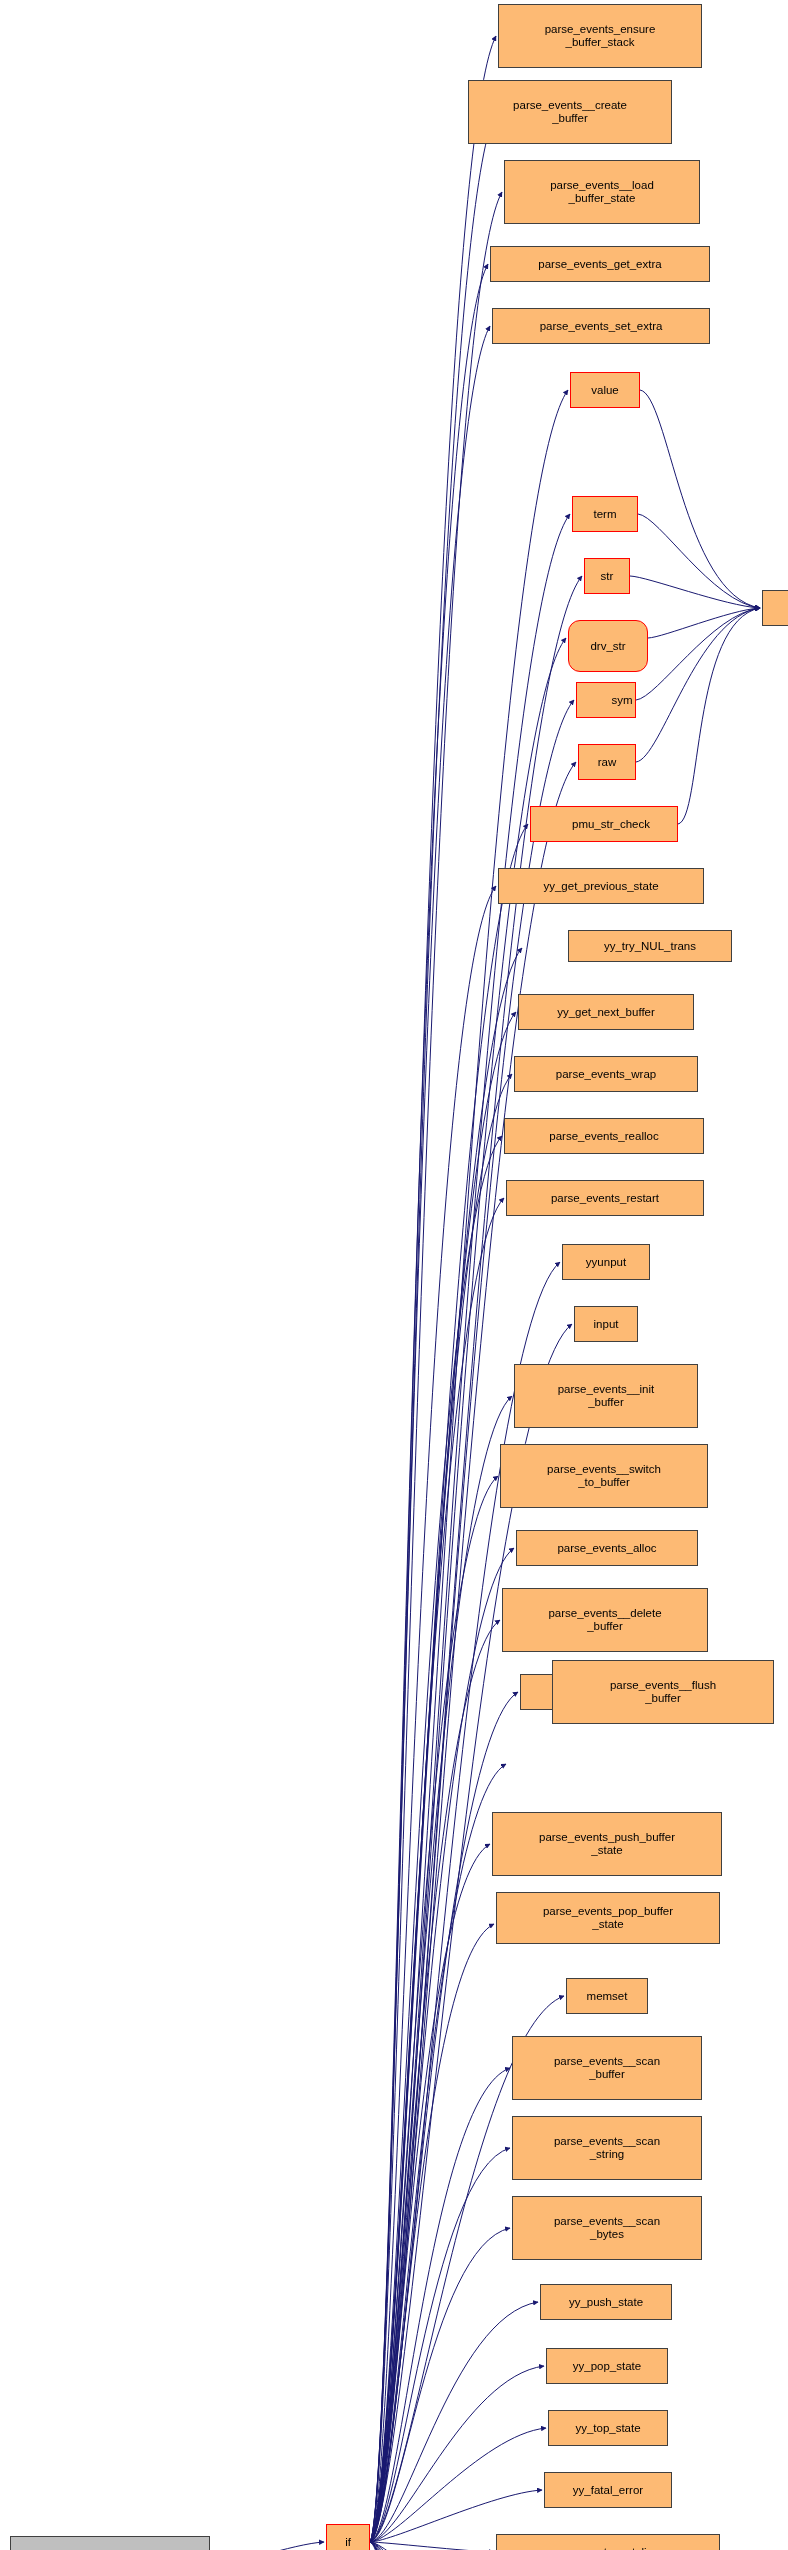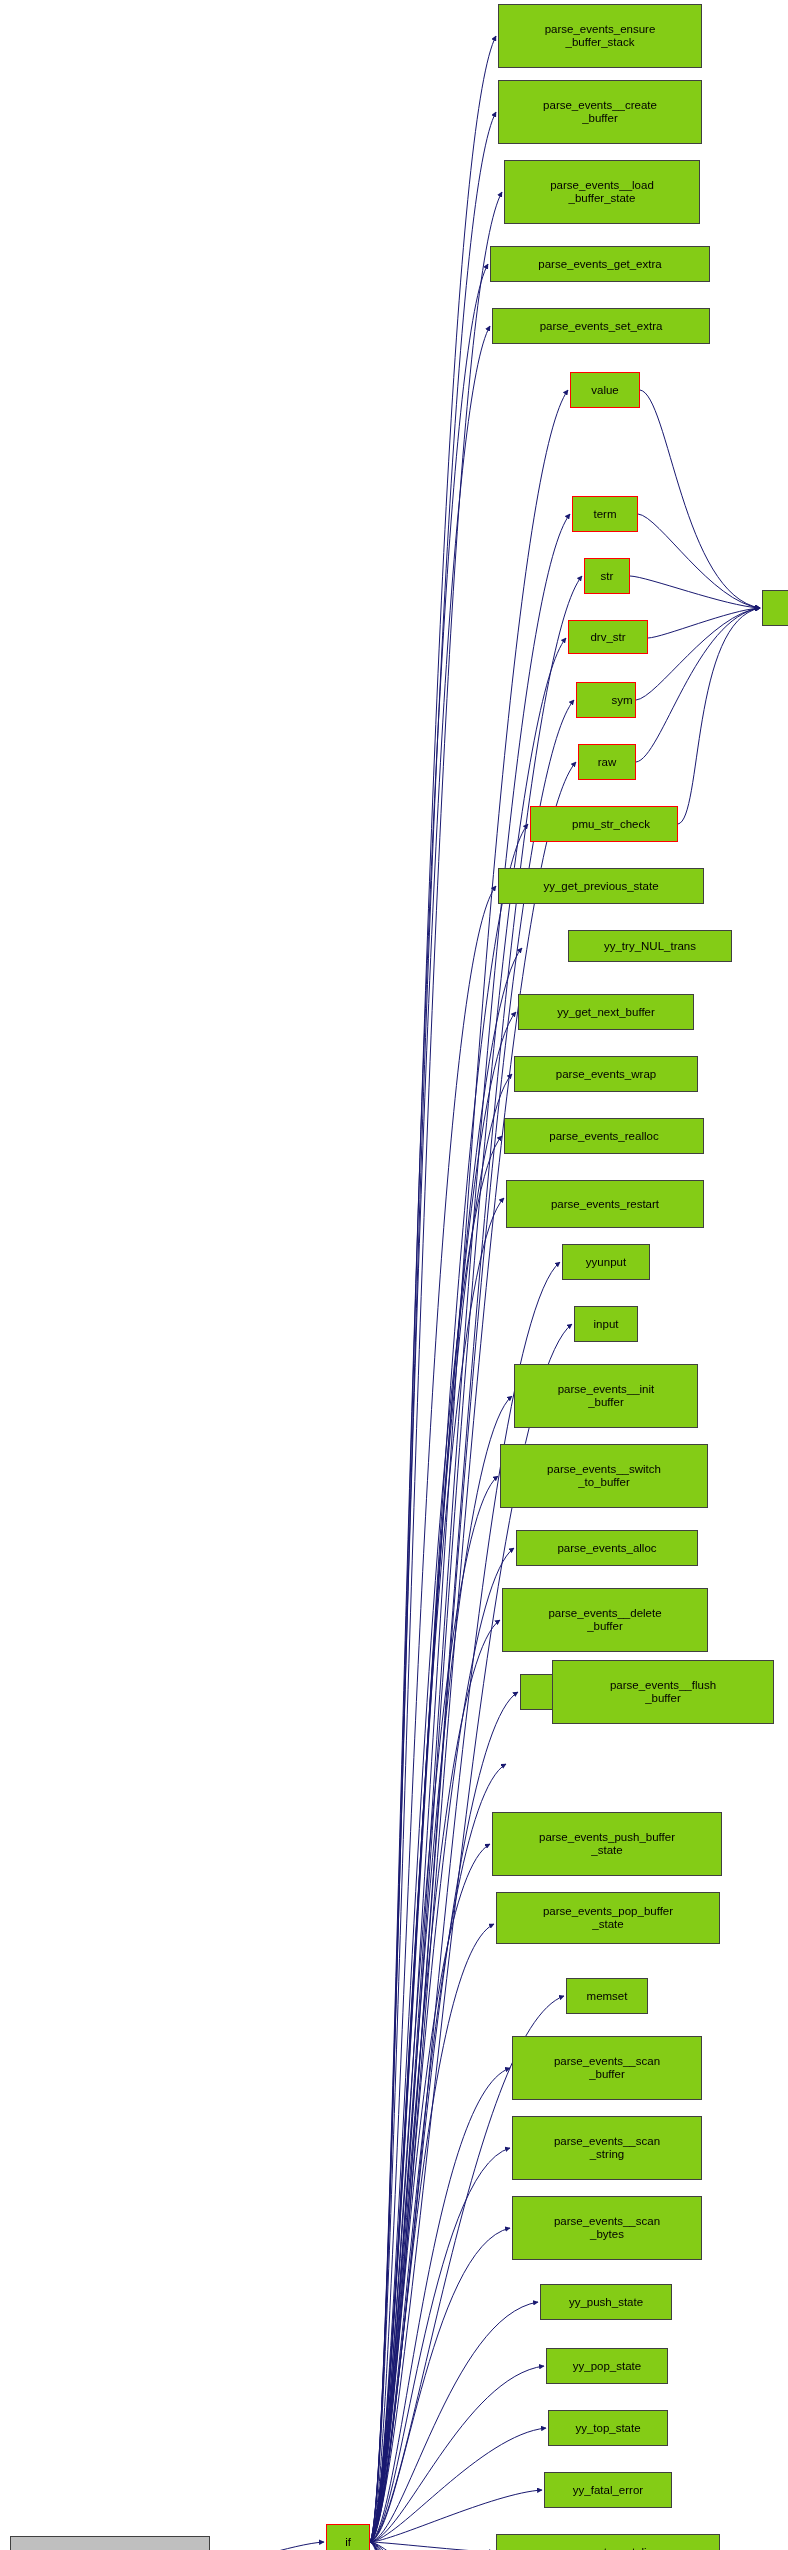--- a/index.html
+++ b/index.html
@@ -6,21 +6,21 @@
   body{font-family:"Liberation Sans","DejaVu Sans",sans-serif;}
   #graph{position:relative;width:788px;height:2550px;background:#fff;overflow:hidden;}
   #edges{position:absolute;left:0;top:0;width:788px;height:2550px;pointer-events:none;}
   .node{
     position:absolute;
     box-sizing:border-box;
     display:flex;
     align-items:center;
     justify-content:center;
     text-align:center;
-    background:#84cc16;
+    background:#fdba74;
     border:1px solid #404040;
     color:#000000;
     font-size:11.5px;
     line-height:13px;
     white-space:pre;
     letter-spacing:0px;
   }
   .node.root{
     background:#bfbfbf;
     border:1px solid #404040;
@@ -96,39 +96,39 @@
         <path d="M 636 762 C 661.515 758.92, 696.165 617.24, 760 608" marker-end="url(#arrow)" stroke="#191970" stroke-width="1" fill="none"></path>
         <path d="M 678 824 C 702.33 819.68, 691.27 620.96, 760 608" marker-end="url(#arrow)" stroke="#191970" stroke-width="1" fill="none"></path>
       </g>
   </svg>
   <div id="node-layer">
       <div class="node root" style="left: 10px; top: 2536px; width: 200px; height: 64px;">syscall_arg__scnprintf
 _clone_flags</div>
       <div class="node red" style="left: 326px; top: 2524px; width: 44px; height: 36px;">if</div>
       <div class="node" style="left: 498px; top: 4px; width: 204px; height: 64px;">parse_events_ensure
 _buffer_stack</div>
-      <div class="node" style="left: 498px; top: 80px; width: 204px; height: 64px;">parse_events__create
+      <div class="node" style="left: 468px; top: 80px; width: 204px; height: 64px;">parse_events__create
 _buffer</div>
       <div class="node" style="left: 504px; top: 160px; width: 196px; height: 64px;">parse_events__load
 _buffer_state</div>
       <div class="node" style="left: 490px; top: 246px; width: 220px; height: 36px;">parse_events_get_extra</div>
       <div class="node" style="left: 492px; top: 308px; width: 218px; height: 36px;">parse_events_set_extra</div>
       <div class="node red" style="left: 570px; top: 372px; width: 70px; height: 36px;">value</div>
       <div class="node red" style="left: 572px; top: 496px; width: 66px; height: 36px;">term</div>
       <div class="node red" style="left: 584px; top: 558px; width: 46px; height: 36px;">str</div>
-      <div class="node red" style="left: 568px; top: 620px; width: 80px; height: 34px;">drv_str</div>
+      <div class="node red" style="left: 568px; top: 620px; width: 80px; height: 52px; border-radius: 12px;">drv_str</div>
       <div class="node red" style="left: 576px; top: 682px; width: 60px; height: 36px; padding-left: 32px;">sym</div>
       <div class="node red" style="left: 578px; top: 744px; width: 58px; height: 36px;">raw</div>
       <div class="node red" style="left: 530px; top: 806px; width: 148px; height: 36px; padding-left: 14px;">pmu_str_check</div>
       <div class="node" style="left: 498px; top: 868px; width: 206px; height: 36px;">yy_get_previous_state</div>
       <div class="node" style="left: 524px; top: 930px; width: 164px; height: 32px; margin-left: 44px;">yy_try_NUL_trans</div>
       <div class="node" style="left: 518px; top: 994px; width: 176px; height: 36px;">yy_get_next_buffer</div>
       <div class="node" style="left: 514px; top: 1056px; width: 184px; height: 36px;">parse_events_wrap</div>
       <div class="node" style="left: 504px; top: 1118px; width: 200px; height: 36px;">parse_events_realloc</div>
-      <div class="node" style="left: 506px; top: 1180px; width: 198px; height: 48px;">parse_events_restart</div>
+      <div class="node" style="left: 506px; top: 1180px; width: 198px; height: 36px;">parse_events_restart</div>
       <div class="node" style="left: 562px; top: 1244px; width: 88px; height: 36px;">yyunput</div>
       <div class="node" style="left: 574px; top: 1306px; width: 64px; height: 36px;">input</div>
       <div class="node" style="left: 514px; top: 1364px; width: 184px; height: 64px;">parse_events__init
 _buffer</div>
       <div class="node" style="left: 500px; top: 1444px; width: 208px; height: 64px;">parse_events__switch
 _to_buffer</div>
       <div class="node" style="left: 516px; top: 1530px; width: 182px; height: 36px;">parse_events_alloc</div>
       <div class="node" style="left: 502px; top: 1588px; width: 206px; height: 64px;">parse_events__delete
 _buffer</div>
       <div class="node" style="left: 520px; top: 1674px; width: 172px; height: 36px;">parse_events_free</div>

